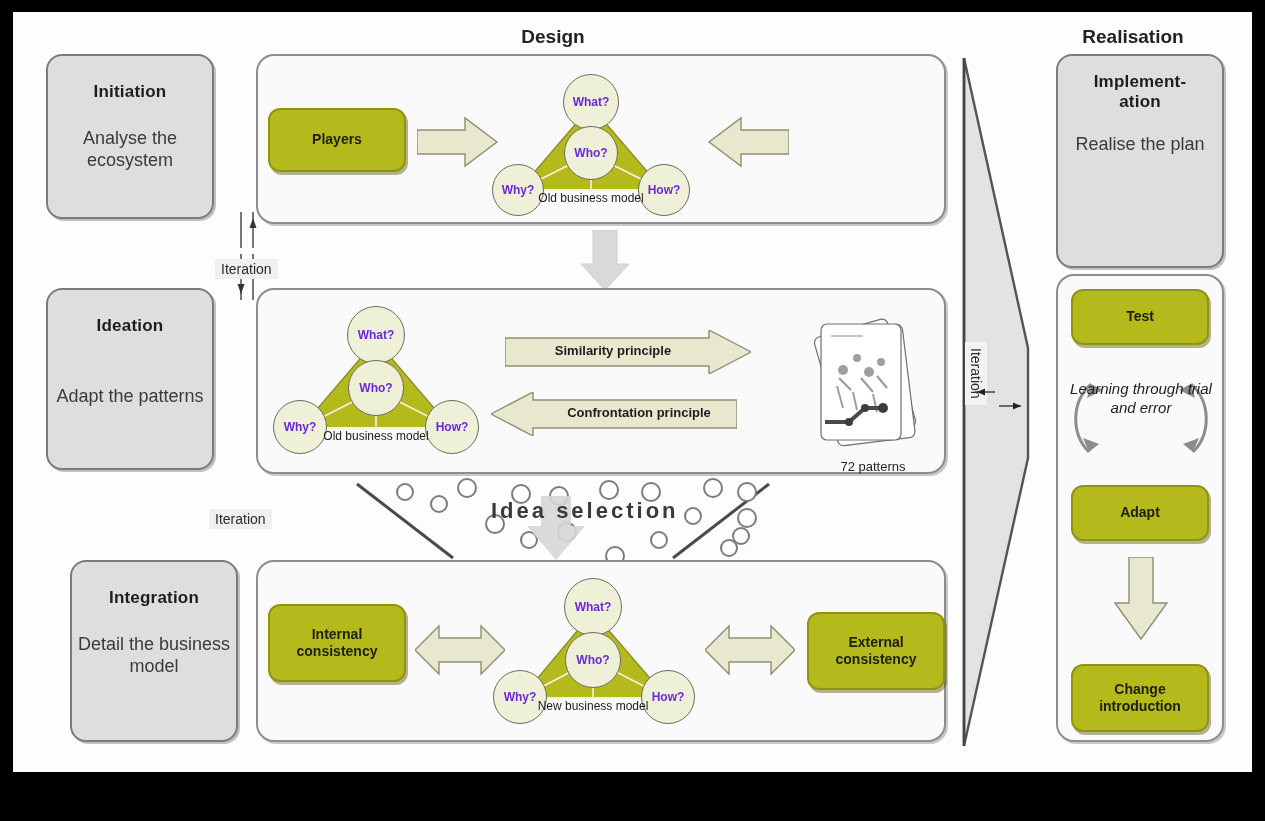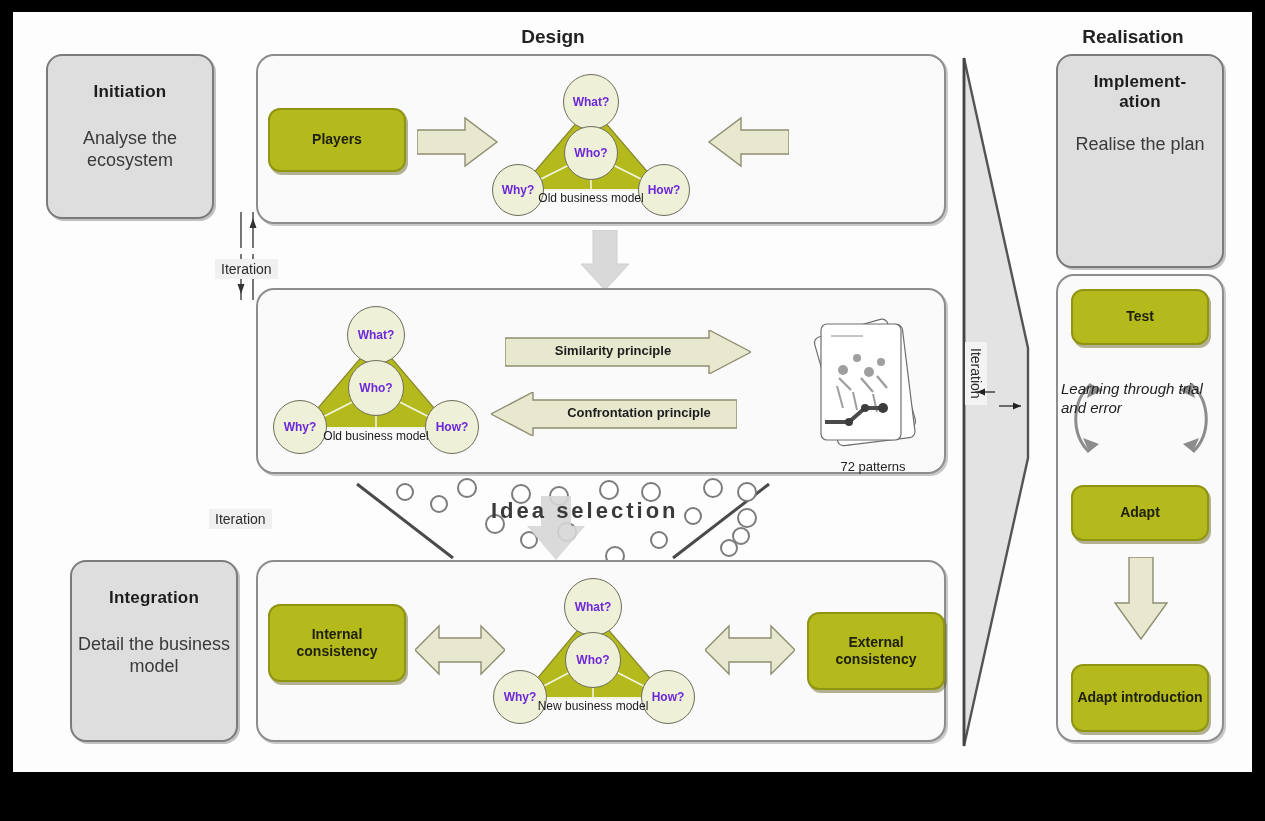--- a/index.html
+++ b/index.html
@@ -48,36 +48,40 @@
   .arrow-text{position:absolute;font-size:13px;font-weight:bold;color:#1d1d1d;text-align:center;}
 
   .iter-lbl{position:absolute;background:#f0f0f0;font-size:14px;color:#2b2b2b;padding:2px 6px;}
   .iter-vert{
     position:absolute;background:#f3f3f3;font-size:14px;color:#2b2b2b;
     writing-mode:vertical-rl;text-orientation:mixed;padding:6px 3px;
   }
 
   .idea-text{position:absolute;font-size:22px;font-weight:bold;color:#3a3a3a;letter-spacing:3px;}
   .patterns-cap{position:absolute;font-size:13px;color:#232323;text-align:center;width:140px;}
-  .learn-text{position:absolute;font-style:italic;font-size:15px;color:#1d1d1d;line-height:1.25;width:160px;}
+  .learn-text{position:absolute;font-style:italic;font-size:15px;color:#1d1d1d;text-align:center;line-height:1.25;width:160px;}
 </style>
 </head>
 <body>
 
 <div id="canvas">
  <div id="sheet">
 
   <div class="col-title lbl" style="left:220px;top:14px;width:640px;">Design</div>
   <div class="col-title lbl" style="left:1020px;top:14px;width:200px;">Realisation</div>
 
   <div class="phase-box" style="left:33px;top:42px;width:168px;height:165px;padding-top:26px;">
     <div class="phase-title">Initiation</div>
     <div class="phase-sub" style="margin-top:26px;">Analyse the ecosystem</div>
   </div>
 
+  <div class="phase-box" style="left:33px;top:276px;width:168px;height:182px;padding-top:26px;">
+    <div class="phase-title">Ideation</div>
+    <div class="phase-sub" style="margin-top:50px;">Adapt the patterns</div>
+  </div>
 
   <div class="phase-box" style="left:33px;top:548px;width:168px;height:182px;padding-top:26px;margin-left:24px;">
     <div class="phase-title">Integration</div>
     <div class="phase-sub" style="margin-top:26px;">Detail the business model</div>
   </div>
 
   <svg class="svgarrow" style="left:222px;top:200px;width:26px;height:92px;">
     <path d="M6,0 L6,36 M6,42 L6,88" stroke="#555" stroke-width="1.6" fill="none"></path>
     <path d="M18,0 L18,36 M18,42 L18,88" stroke="#555" stroke-width="1.6" fill="none"></path>
     <polygon points="18,6 14.5,16 21.5,16" fill="#333"></polygon>
@@ -258,16 +262,16 @@
     <polygon points="128,20 132,34 116,26" fill="#8c8c8c"></polygon>
   </svg>
   <div class="learn-text" style="left:1048px;top:368px;">Learning through trial and error</div>
 
   <div class="olive-box" style="left:1058px;top:473px;width:138px;height:56px;">Adapt</div>
 
   <svg class="svgarrow" style="left:1100px;top:545px;width:56px;height:84px;">
     <polygon points="16,0 40,0 40,46 54,46 28,82 2,46 16,46" fill="#e8e8cf" stroke="#8e8e72" stroke-width="1.4"></polygon>
   </svg>
 
-  <div class="olive-box" style="left:1058px;top:652px;width:138px;height:68px;">Adapt introduction</div>
+  <div class="olive-box" style="left:1058px;top:652px;width:138px;height:68px;">Change introduction</div>
 
  </div>
 </div>
 
 </body></html>

